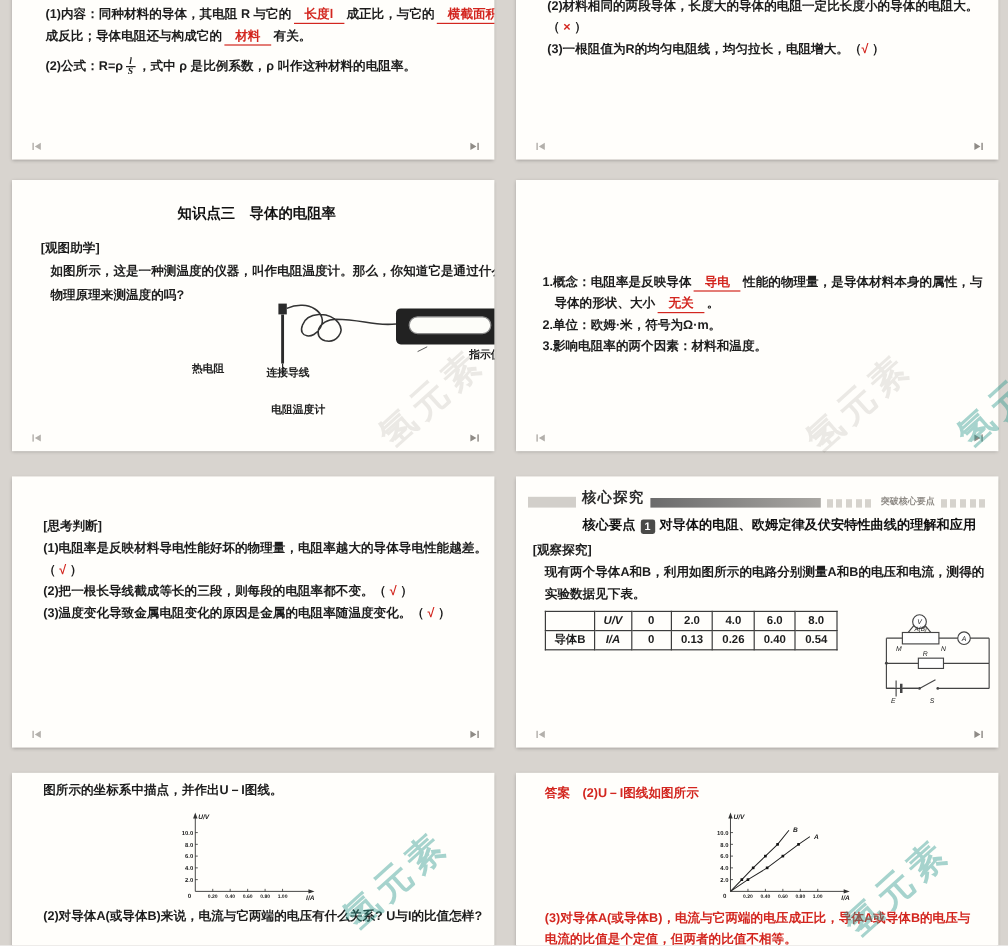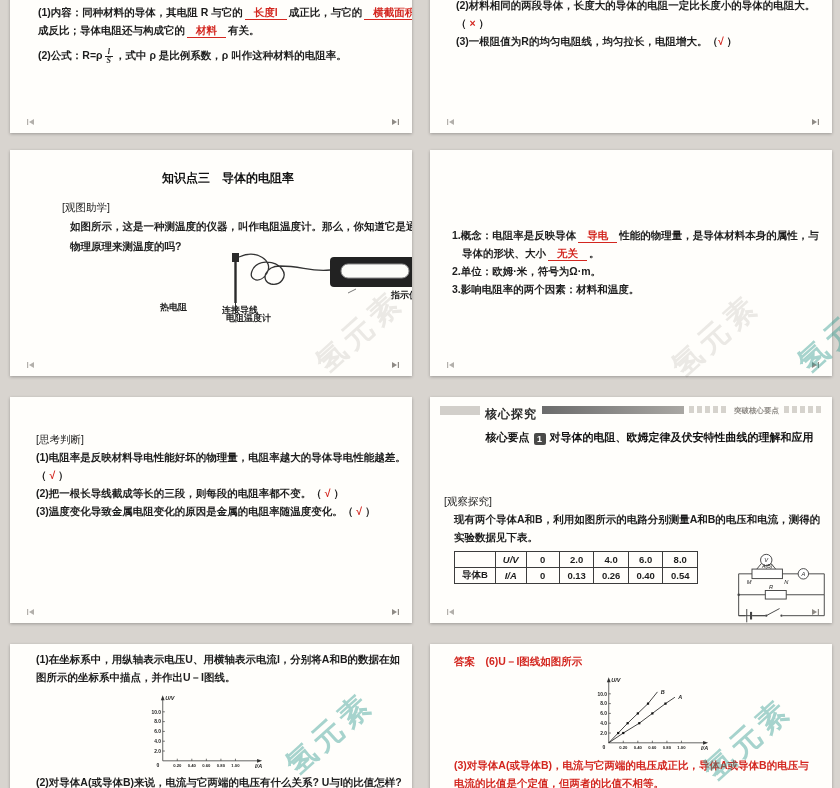--- a/index.html
+++ b/index.html
@@ -5,33 +5,33 @@
   html,body{margin:0;padding:0;}
   body{font-family:"Liberation Sans", sans-serif;}
   .page{position:relative;width:840px;height:788px;background:#d8d4cf;overflow:hidden;}
   .slide{position:absolute;width:402px;height:226px;background:#fffefb;box-shadow:0 1px 3px rgba(0,0,0,.28);overflow:hidden;}
   .slide, .slide *{box-sizing:border-box;}
   .content{color:#1d1d1d;font-weight:bold;font-size:10.5px;}
   .line{white-space:nowrap;line-height:18px;}
   .ans{color:#d3261f;border-bottom:1.5px solid #d3261f;padding:0 9px;margin:0 2px;display:inline-block;line-height:13px;}
   .mk{color:#d3261f;}
   .red{color:#d3261f;}
-  .tagline{font-weight:normal;}
+  .tagline{font-weight:bold;}
   .title-center{text-align:center;font-size:12px;font-weight:bold;color:#111;}
   .frac{display:inline-block;vertical-align:-4px;text-align:center;font-size:8px;font-style:italic;font-family:"Liberation Serif",serif;line-height:8px;margin:0 2px;}
   .frac .num{display:block;border-bottom:1px solid #222;padding:0 2px;}
   .frac .den{display:block;padding:0 2px;}
   .nav{position:absolute;bottom:7px;line-height:0;cursor:pointer;}
   .nav.prev{left:16px;opacity:.75;}
   .nav.next{right:12px;}
   .wm{position:absolute;font-weight:bold;font-size:30px;letter-spacing:5px;transform:translate(-50%,-50%) rotate(-42deg);z-index:5;pointer-events:none;white-space:nowrap;}
   .wm.gray{color:rgba(110,104,96,0.14);}
   .wm.teal{color:rgba(42,152,140,0.42);}
   
-  .hdr{display:flex;align-items:flex-start;margin:9px 8px 0 10px;gap:5px;}
+  .hdr{display:flex;align-items:flex-end;margin:9px 8px 0 10px;gap:5px;}
   .hdr-block{width:40px;height:9px;background:#d2cfca;flex:none;}
   .hdr-title{font-size:12px;font-weight:bold;color:#2c2c2c;flex:none;letter-spacing:1px;}
   .hdr-bar{width:142px;height:8px;background:linear-gradient(90deg,#6b6b6b,#a9a7a3);flex:none;}
   .hdr-dots{height:7px;background:repeating-linear-gradient(90deg,#d6d3cd 0 5px,transparent 5px 8px);flex:1;}
   .hdr-right{font-size:7.5px;color:#8f8b86;flex:none;font-weight:bold;}
   .point-line{text-align:center;margin-top:7px;font-size:11px;font-weight:bold;color:#111;padding-left:37px;}
   .badge{display:inline-block;width:12px;height:12px;background:#4a4a48;color:#fff;font-size:9px;line-height:12px;text-align:center;border-radius:2px;margin:0 4px;vertical-align:-1px;}
   
   .tblwrap{display:flex;align-items:flex-start;margin:5px 0 0 24px;}
   table.tbl{border-collapse:collapse;font-size:9.5px;font-weight:bold;color:#1d1d1d;}
@@ -77,40 +77,40 @@
           <path d="M8 1 L3 4 L8 7 Z" fill="#9a9691"></path>
           <rect x="1" y="1" width="1.2" height="6" fill="#9a9691"></rect>
         </svg></span>
     <span class="nav next"><svg width="9" height="8" viewBox="0 0 9 8">
           <path d="M1 1 L6 4 L1 7 Z" fill="#8f8b86"></path>
           <rect x="6.8" y="1" width="1.2" height="6" fill="#8f8b86"></rect>
         </svg></span>
   </section>
 
   <section class="slide" style="left:10px;top:150px;">
-    <div class="content" style="padding:20px 18px 0 24px;margin-left:28px;">
+    <div class="content" style="padding:20px 18px 0 24px;">
       <div class="title-center">知识点三　导体的电阻率</div>
       <div class="line tagline" style="margin-top:11px;">[观图助学]</div>
       <div class="line" style="margin-left:8px;line-height:20px;">如图所示，这是一种测温度的仪器，叫作电阻温度计。那么，你知道它是通过什么</div>
       <div class="line" style="margin-left:8px;line-height:20px;">物理原理来测温度的吗?</div>
     </div>
     <div class="fig">
       <svg width="270" height="92" viewBox="0 0 270 92">
         <rect x="72" y="8" width="7" height="9" fill="#2b2b2b"></rect>
         <line x1="75.5" y1="17" x2="75.5" y2="58" stroke="#2b2b2b" stroke-width="2.4"></line>
         <line x1="75.5" y1="58" x2="75.5" y2="68" stroke="#2b2b2b" stroke-width="1"></line>
         <path d="M79,12 C97,4 114,16 107,28 C101,39 88,36 92,26 C96,15 114,14 122,24 C128,32 120,41 111,39 C100,36 105,21 120,21 C142,21 150,27 170,25" stroke="#333" stroke-width="1.3" fill="none"></path>
         <rect x="170" y="12" width="96" height="30" rx="4" fill="#222"></rect>
         <rect x="181" y="19" width="68" height="14" rx="7" fill="#fdfdf9" stroke="#8a8a8a" stroke-width="1"></rect>
         <line x1="196" y1="44" x2="188" y2="48" stroke="#555" stroke-width="0.8"></line>
       </svg>
       <span class="figlabel" style="left:0px;top:56px;">热电阻</span>
       <span class="figlabel" style="left:183px;top:44px;margin-left:48px;">指示仪表</span>
       <span class="figlabel" style="left:62px;top:59px;">连接导线</span>
-      <span class="figlabel" style="left:66px;top:67px;text-align:center;">电阻温度计</span>
+      <span class="figlabel" style="left:66px;top:90px;text-align:center;">电阻温度计</span>
     </div>
     <span class="nav prev"><svg width="9" height="8" viewBox="0 0 9 8">
           <path d="M8 1 L3 4 L8 7 Z" fill="#9a9691"></path>
           <rect x="1" y="1" width="1.2" height="6" fill="#9a9691"></rect>
         </svg></span>
     <span class="nav next"><svg width="9" height="8" viewBox="0 0 9 8">
           <path d="M1 1 L6 4 L1 7 Z" fill="#8f8b86"></path>
           <rect x="6.8" y="1" width="1.2" height="6" fill="#8f8b86"></rect>
         </svg></span>
   </section>
@@ -153,21 +153,21 @@
   <section class="slide" style="left:430px;top:397px;">
     <div class="hdr">
       <span class="hdr-block"></span>
       <span class="hdr-title">核心探究</span>
       <span class="hdr-bar"></span>
       <span class="hdr-dots" style="max-width:86px;"></span>
       <span class="hdr-right">突破核心要点</span>
       <span class="hdr-dots"></span>
     </div>
     <div class="point-line"><span>核心要点</span><span class="badge">1</span><span>对导体的电阻、欧姆定律及伏安特性曲线的理解和应用</span></div>
-    <div class="content" style="padding:5px 14px 0 14px;line-height:18px;margin-top:42px;">
+    <div class="content" style="padding:5px 14px 0 14px;line-height:18px;">
       <div class="line tagline">[观察探究]</div>
       <div class="line" style="margin-left:10px;">现有两个导体A和B，利用如图所示的电路分别测量A和B的电压和电流，测得的</div>
       <div class="line" style="margin-left:10px;">实验数据见下表。</div>
     </div>
     <div class="tblwrap">
       <table class="tbl">
         <tbody>
           <tr>
             <td class="c0"></td>
             <td class="c1">U/V</td>
@@ -227,21 +227,20 @@
           <rect x="1" y="1" width="1.2" height="6" fill="#9a9691"></rect>
         </svg></span>
     <span class="nav next"><svg width="9" height="8" viewBox="0 0 9 8">
           <path d="M1 1 L6 4 L1 7 Z" fill="#8f8b86"></path>
           <rect x="6.8" y="1" width="1.2" height="6" fill="#8f8b86"></rect>
         </svg></span>
   </section>
 
   <section class="slide" style="left:10px;top:644px;">
     <div class="content" style="padding:6px 16px 0 26px;line-height:20px;">
-      <div class="line">(1)在坐标系中，用纵轴表示电压U、用横轴表示电流I，分别将A和B的数据在如</div>
       <div class="line">图所示的坐标系中描点，并作出U－I图线。</div>
       <div class="chartbox" style="margin:4px 0 0 104px;">
         <svg id="chart7" width="128" height="81" viewBox="0 0 152 96">
             <line x1="27" y1="84" x2="27" y2="9" stroke="#333" stroke-width="0.9"></line>
             <path d="M 24.8 12 L 27 6 L 29.2 12 Z" fill="#333"></path>
             <line x1="27" y1="84" x2="141" y2="84" stroke="#333" stroke-width="0.9"></line>
             <path d="M 139 81.8 L 145 84 L 139 86.2 Z" fill="#333"></path>
             <text x="30" y="12" font-size="6.5" font-style="italic" fill="#222">U/V</text>
             <text x="145" y="93" font-size="6.5" font-style="italic" text-anchor="end" fill="#222">I/A</text>
             <text x="23" y="91" font-size="6" text-anchor="end" fill="#222">0</text>
@@ -267,21 +266,21 @@
             <text x="113.36363636363636" y="91" font-size="5" text-anchor="middle" fill="#222">1.00</text>
           </svg>
       </div>
       <div class="line" style="margin-top:2px;">(2)对导体A(或导体B)来说，电流与它两端的电压有什么关系? U与I的比值怎样?</div>
     </div>
 
   </section>
 
   <section class="slide" style="left:430px;top:644px;">
     <div class="content" style="padding:8px 14px 0 24px;line-height:19px;">
-      <div class="line red">答案　(6)U－I图线如图所示</div>
+      <div class="line red">答案　(2)U－I图线如图所示</div>
       <div class="chartbox" style="margin:2px 0 0 132px;">
         <svg id="chart8" width="128" height="81" viewBox="0 0 152 96">
             <line x1="27" y1="84" x2="27" y2="9" stroke="#333" stroke-width="0.9"></line>
             <path d="M 24.8 12 L 27 6 L 29.2 12 Z" fill="#333"></path>
             <line x1="27" y1="84" x2="141" y2="84" stroke="#333" stroke-width="0.9"></line>
             <path d="M 139 81.8 L 145 84 L 139 86.2 Z" fill="#333"></path>
             <text x="30" y="12" font-size="6.5" font-style="italic" fill="#222">U/V</text>
             <text x="145" y="93" font-size="6.5" font-style="italic" text-anchor="end" fill="#222">I/A</text>
             <text x="23" y="91" font-size="6" text-anchor="end" fill="#222">0</text>
             <line x1="27" y1="72.36363636363636" x2="29.5" y2="72.36363636363636" stroke="#333" stroke-width="0.8"></line>

